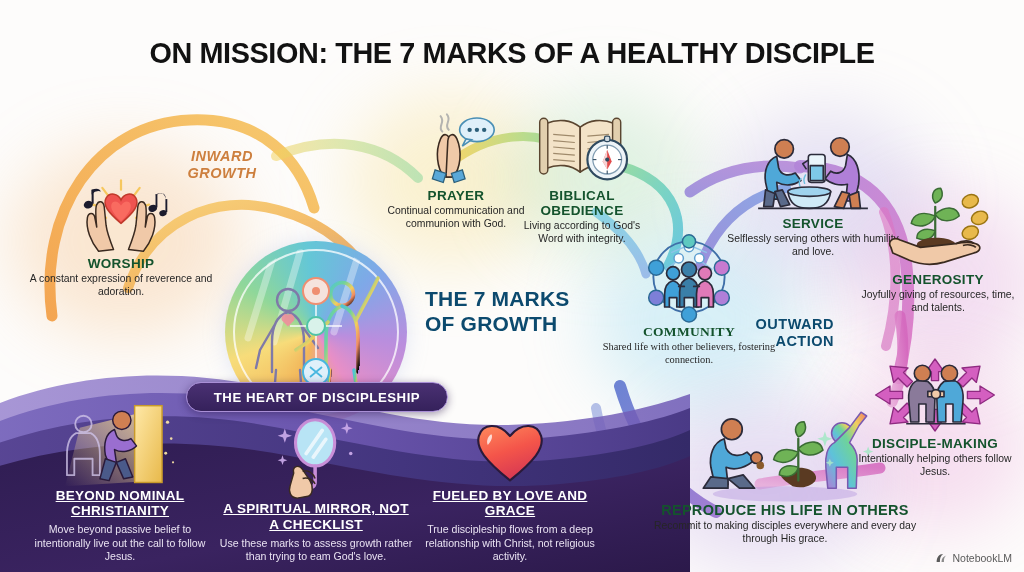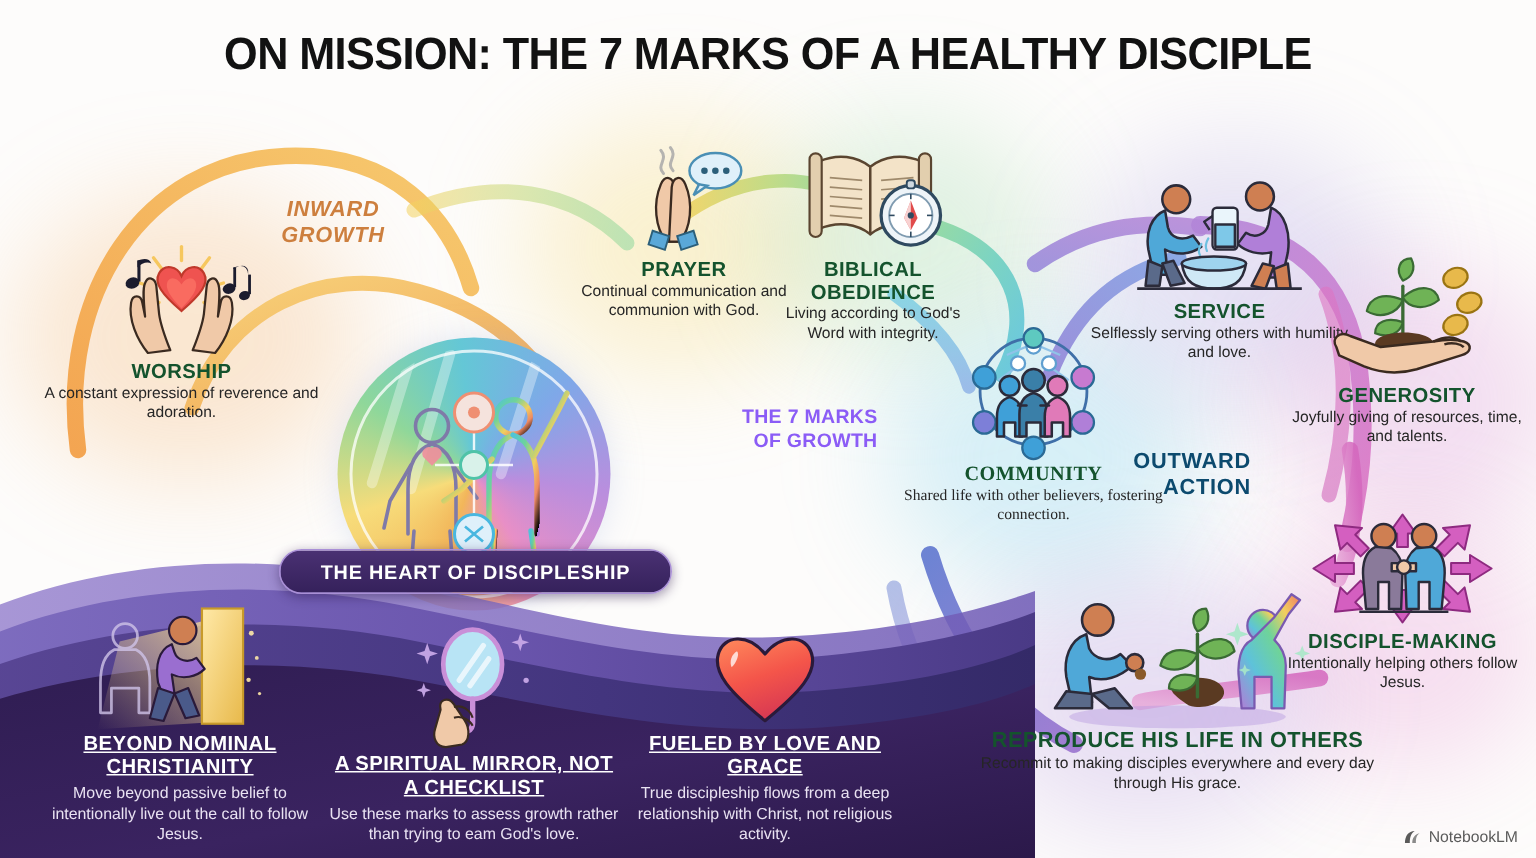--- a/index.html
+++ b/index.html
@@ -2,21 +2,21 @@
 <html><head>
 <meta charset="utf-8">
 <style>
   * { margin:0; padding:0; box-sizing:border-box; }
   html,body{ background:#ffffff; }
   body{
     width:1024px; height:572px; position:relative; overflow:hidden;
     font-family:"Liberation Sans", sans-serif;
     background:#fdfcfb;
   }
-  #stage{ position:absolute; inset:0; overflow:hidden; }
+  #stage{ position:absolute; inset:0; overflow:hidden;margin-top:16px; }
 
   
   .haze{ position:absolute; border-radius:50%; filter:blur(34px); pointer-events:none; }
 
   
   .title{
     position:absolute; top:20px; left:0; width:100%;
     text-align:center; font-size:30px; font-weight:bold;
     letter-spacing:-0.4px; color:#121212;
     font-family:"Liberation Sans", sans-serif;
@@ -26,22 +26,22 @@
   
   .sec-label{
     position:absolute; font-weight:bold; font-size:14.5px;
     line-height:1.18; text-align:center; letter-spacing:.5px;
   }
   #inward-growth{ left:152px; top:132px; width:140px; color:#cd7f3e;font-style:italic; }
   #outward-action{ left:704px; top:300px; width:130px; color:#0c4a6e;text-align:right; }
 
   #center-label{
     position:absolute; left:425px; top:270px; width:160px;
-    text-align:right; font-size:13px; font-weight:bold;
-    color:#8b5cf6; line-height:1.2; letter-spacing:.2px;
+    text-align:left; font-size:21px; font-weight:bold;
+    color:#0c4a6e; line-height:1.2; letter-spacing:.2px;
   }
 
   
   .node{ position:absolute; text-align:center; }
   .node .icon{ height:78px; display:flex; align-items:flex-end; justify-content:center; }
   .node .nm{
     font-size:13.5px; font-weight:bold; color:#14532d; letter-spacing:.3px;
     line-height:1.12; margin-top:2px;
   }
   .node .ds{

